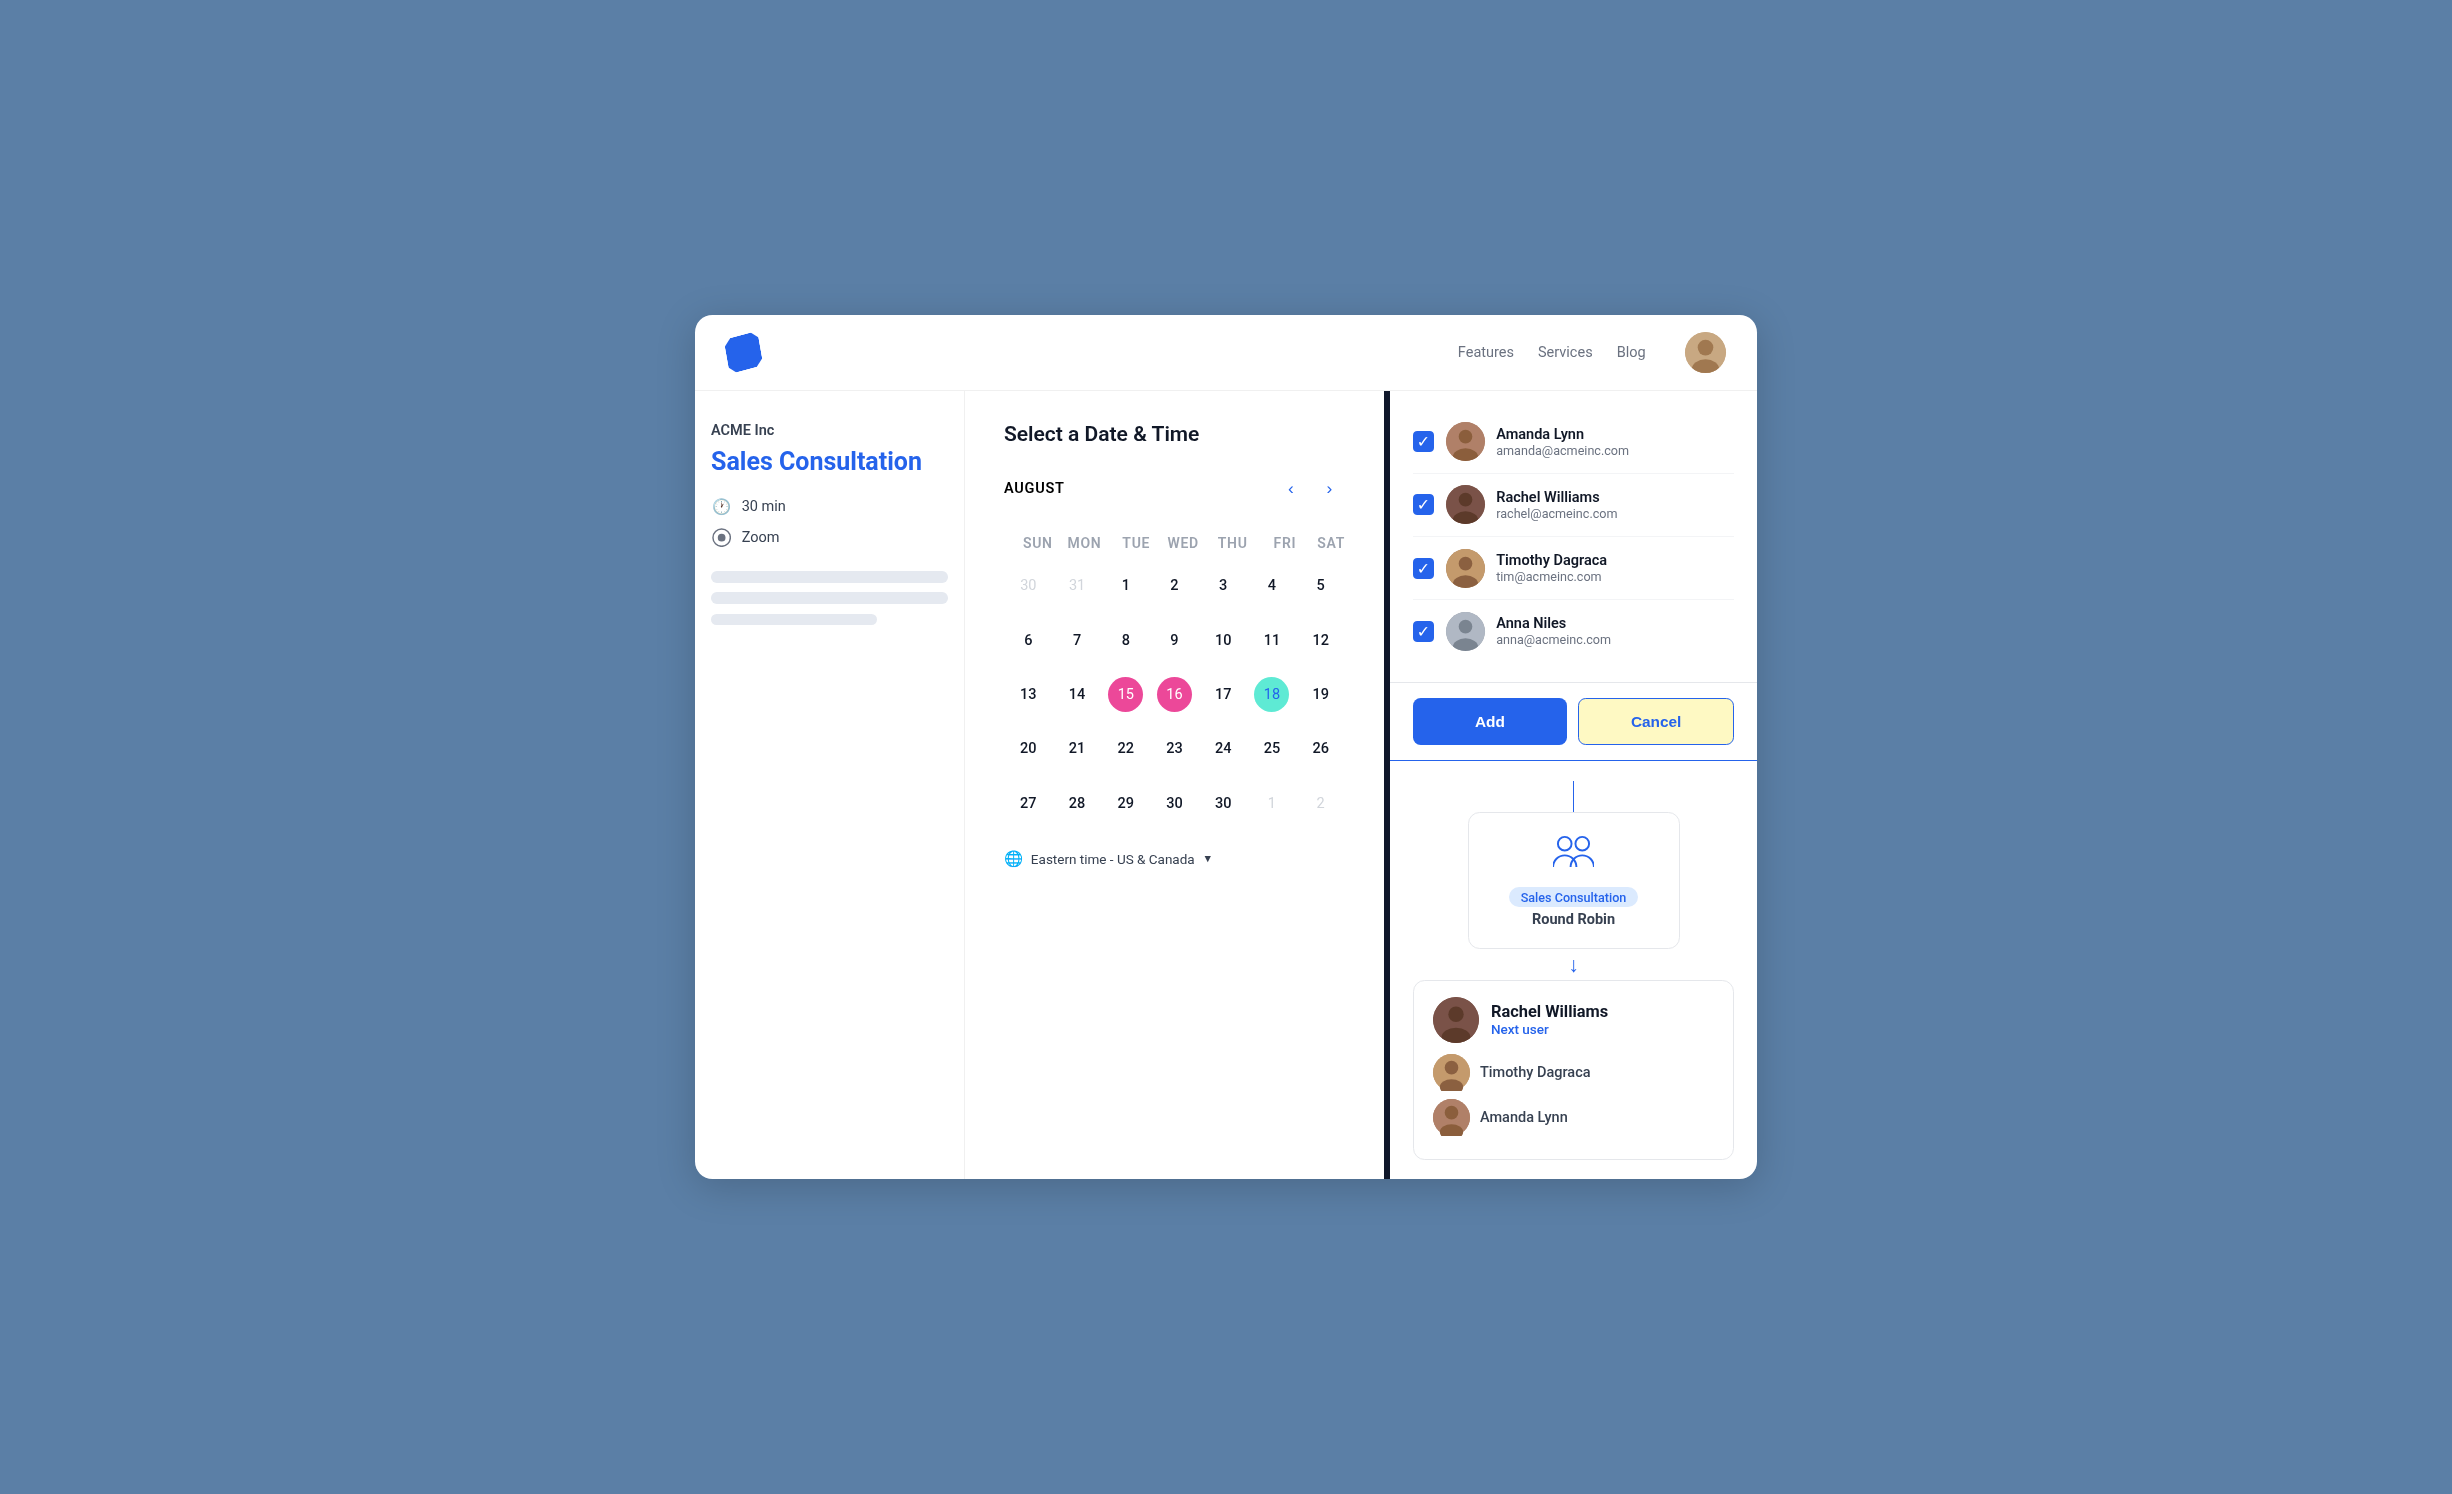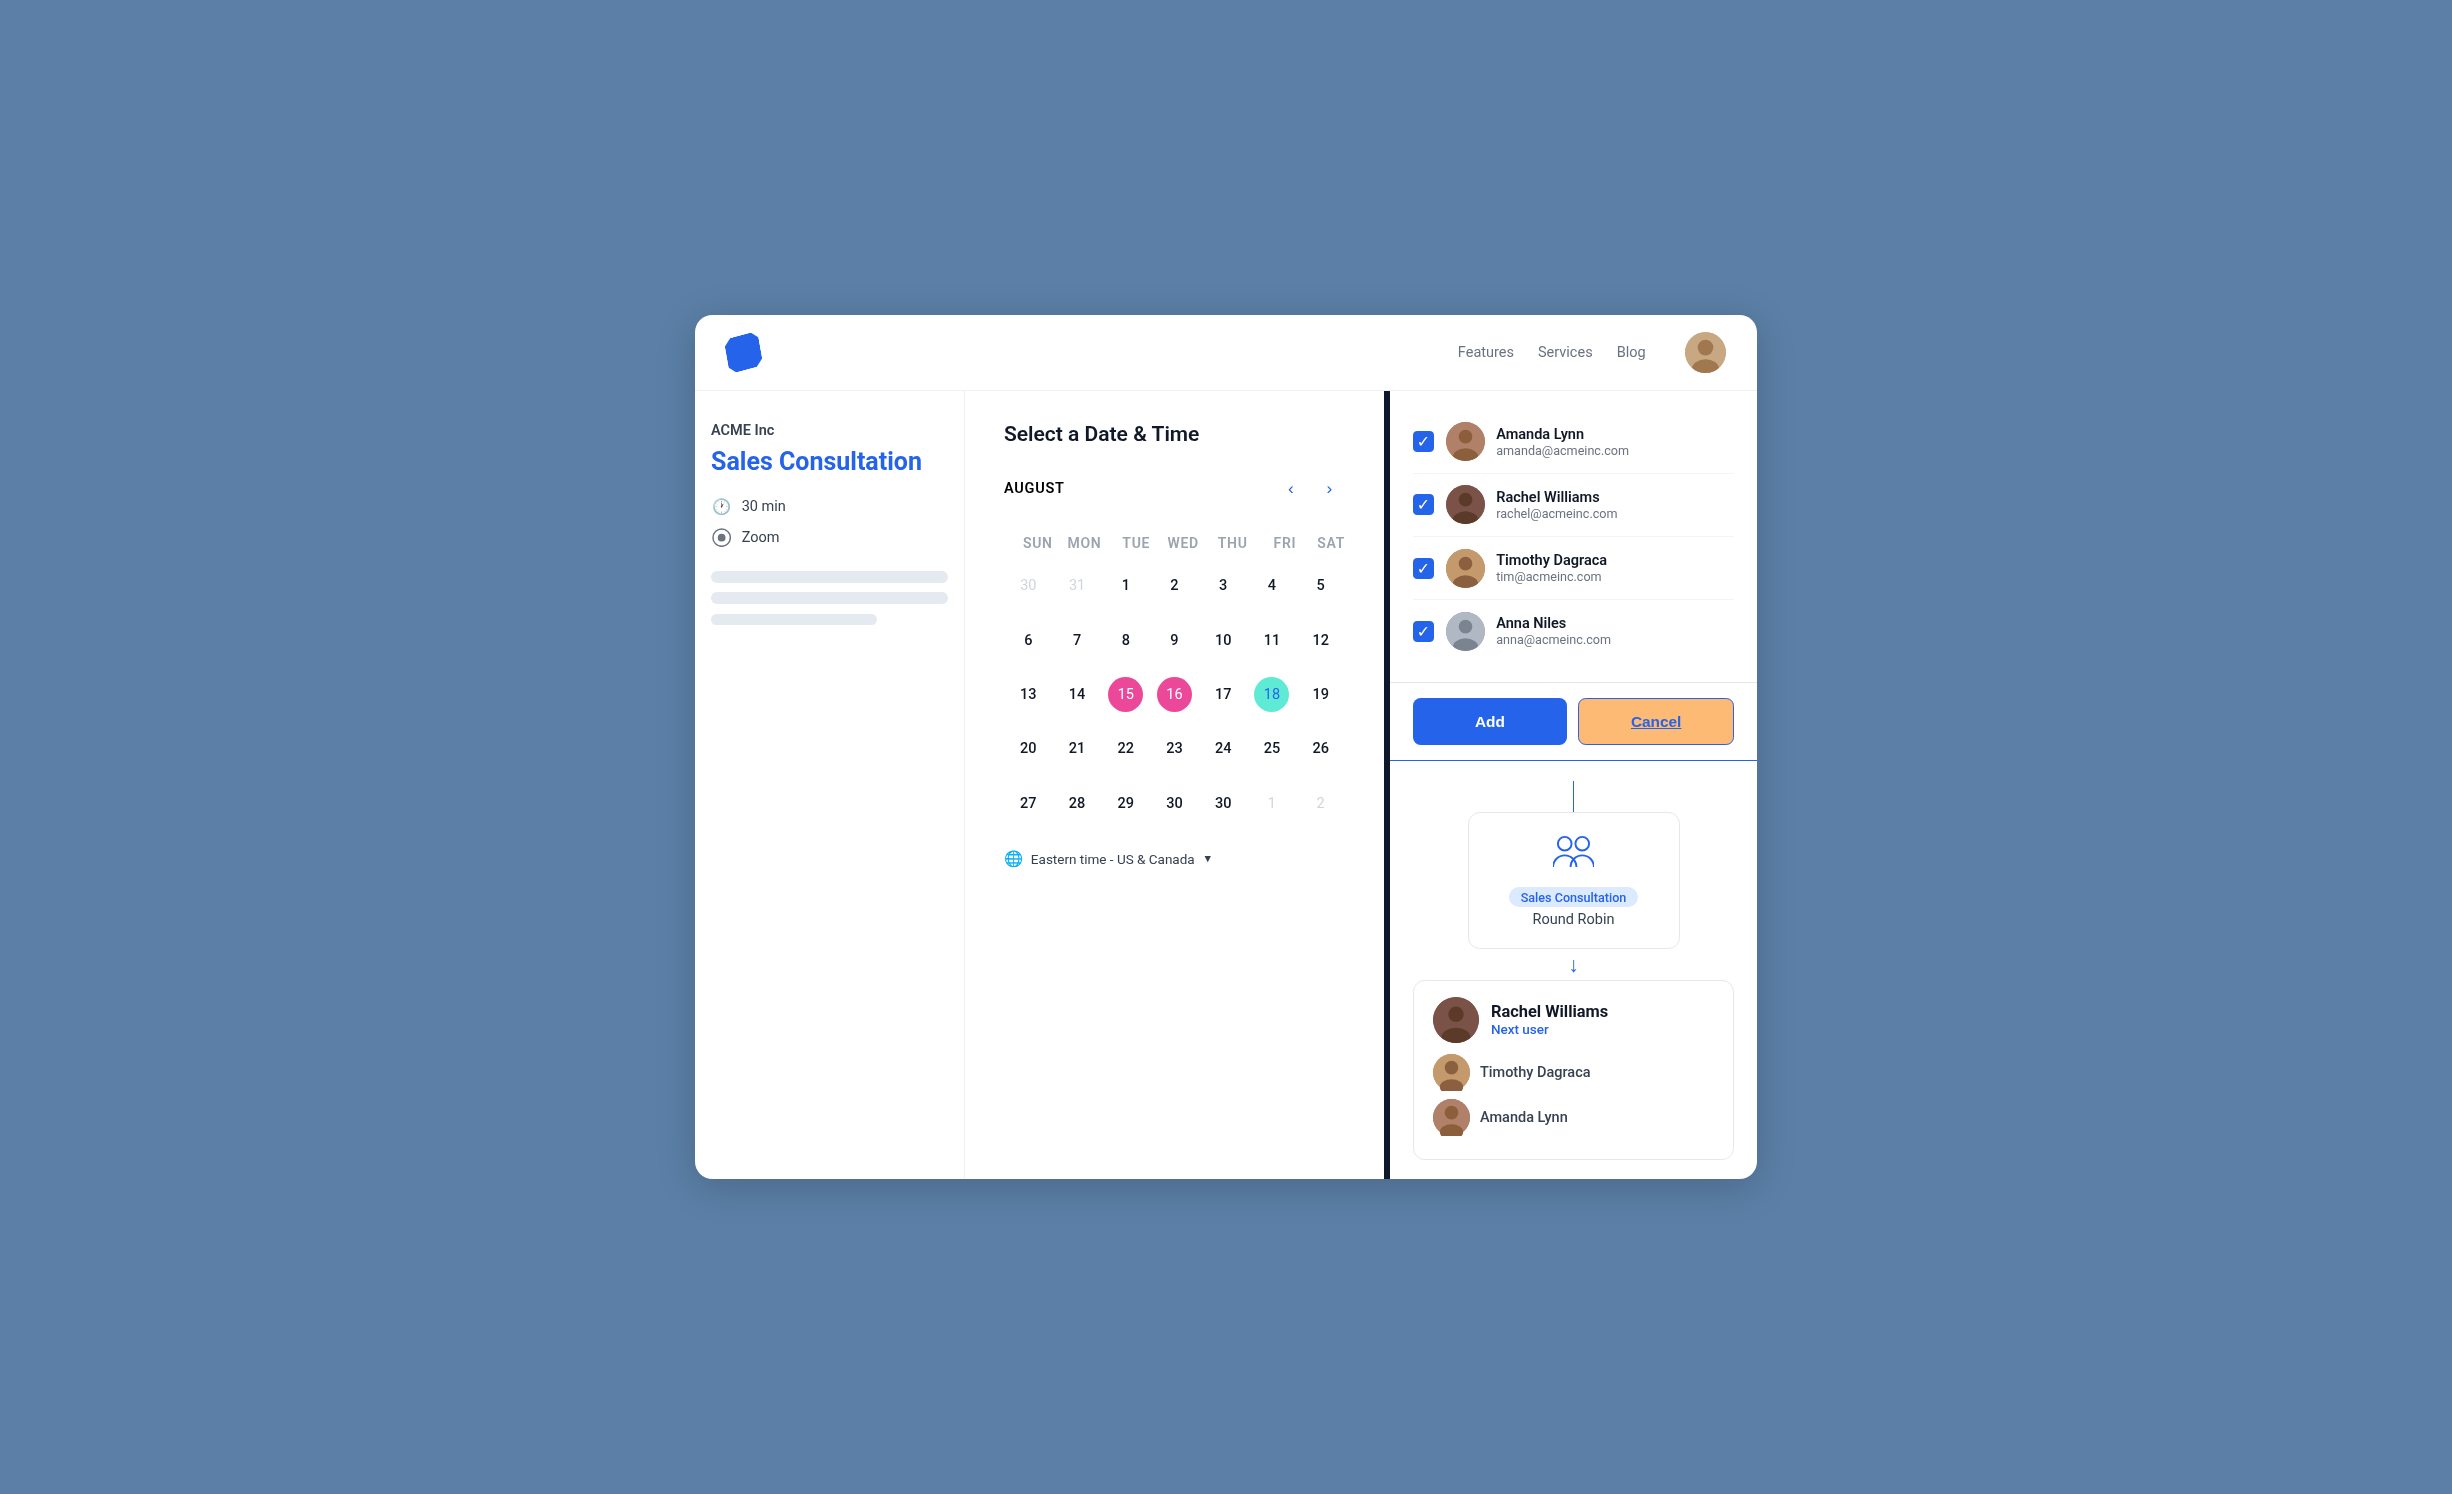--- a/index.html
+++ b/index.html
@@ -298,28 +298,27 @@
       color: #fff;
       border: none;
       border-radius: 7.7px;
       font-size: 15.4px;
       font-weight: 600;
       cursor: pointer;
     }
     .btn-cancel {
       flex: 1;
       padding: 13.5px;
-      background: #fdba74;
+      background: #fef9c3;
       color: #2563eb;
       border: 1.9px solid #2563eb;
       border-radius: 7.7px;
       font-size: 15.4px;
       font-weight: 600;
       cursor: pointer;
-      text-decoration: underline;
     }
     
     .round-robin-section {
       padding: 19.3px 23px;
       display: flex;
       flex-direction: column;
       align-items: center;
     }
     .connector-line-v {
       width: 1.9px;
@@ -349,21 +348,21 @@
       color: #2563eb;
       border-radius: 11.6px;
       font-size: 12.6px;
       font-weight: 500;
       padding: 2.9px 11.6px;
       margin-bottom: 3.9px;
     }
     .rr-label-bottom {
       font-size: 14.5px;
       color: #374151;
-      font-weight: 400;
+      font-weight: 700;
     }
     .arrow-down {
       font-size: 21px;
       color: #2563eb;
       margin: 3.9px 0;
     }
     .next-user-card {
       background: #fff;
       border: 1px solid #e5e7eb;
       border-radius: 11.6px;

